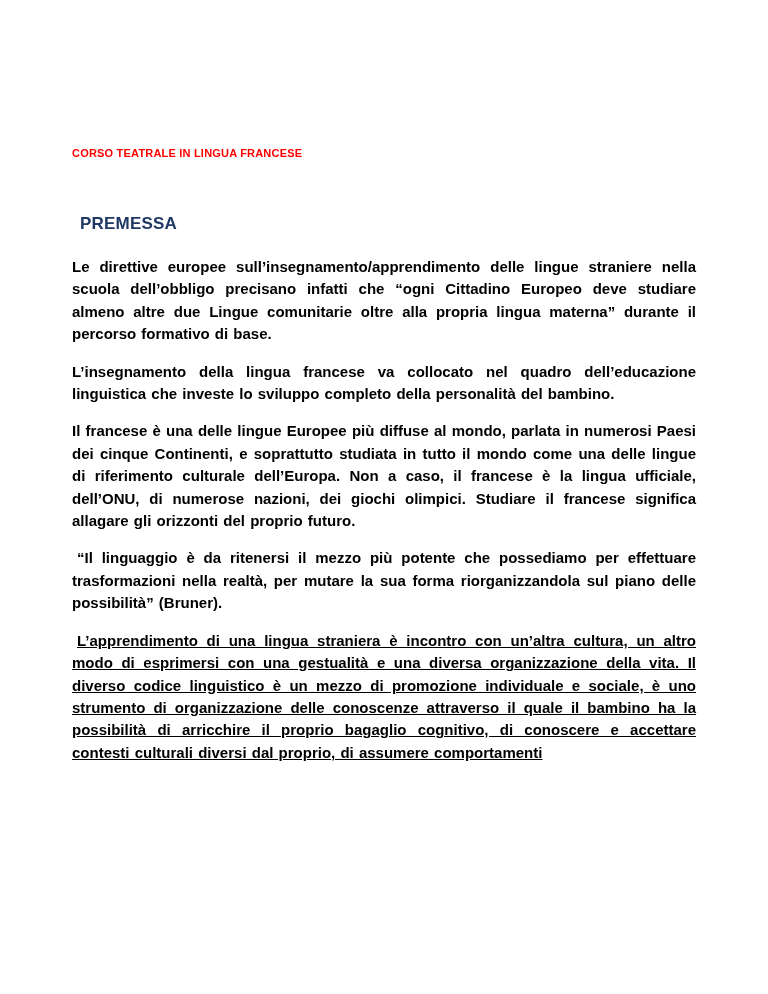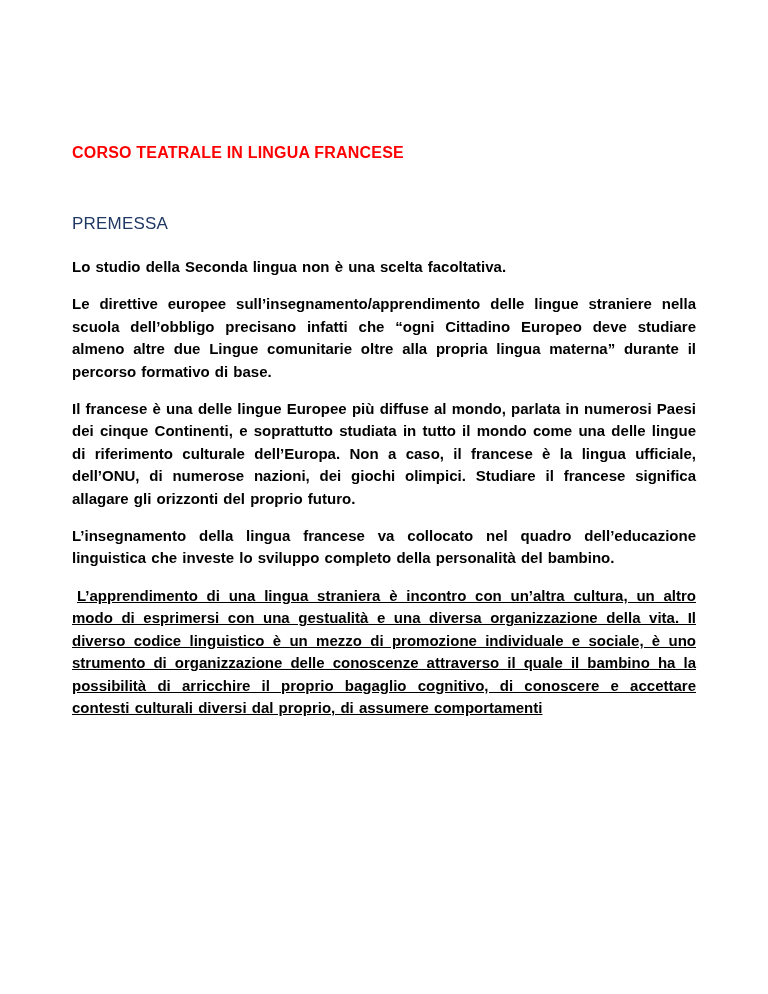--- a/index.html
+++ b/index.html
@@ -15,34 +15,34 @@
   }
   .page {
     box-sizing: border-box;
     width: 768px;
     height: 994px;
     padding: 141px 72px 0 72px;
     background: #ffffff;
   }
   .doc-title {
     margin: 0;
-    font-size: 16px;
+    font-size: 11px;
     line-height: 24px;
     font-weight: 700;
     color: #ff0000;
     letter-spacing: 0.2px;
   }
   .doc-title.second {
     margin-top: 19px;
   }
   .section-heading {
-    margin: 47px 0 0 0;
+    margin: 47px 0 0 8px;
     font-size: 17px;
     line-height: 24px;
-    font-weight: 400;
+    font-weight: 700;
     color: #1f3864;
     letter-spacing: 0.2px;
   }
   .body-text p {
     margin: 0 0 15px 0;
     font-size: 15px;
     line-height: 22.4px;
     font-weight: 700;
     color: #000000;
     text-align: justify;
@@ -63,20 +63,20 @@
 <body>
 
 <div class="page">
 
   <h1 class="doc-title">CORSO TEATRALE IN LINGUA FRANCESE</h1>
 
 
   <h2 class="section-heading">PREMESSA</h2>
 
   <div class="body-text">
-    <p>Lo studio della Seconda lingua non è una scelta facoltativa.</p>
     <p>Le direttive europee sull’insegnamento/apprendimento delle lingue straniere nella scuola dell’obbligo precisano infatti che “ogni Cittadino Europeo deve studiare almeno altre due Lingue comunitarie oltre alla propria lingua materna” durante il percorso formativo di base.</p>
+    <p>L’insegnamento della lingua francese va collocato nel quadro dell’educazione linguistica che investe lo sviluppo completo della personalità del bambino.</p>
     <p>Il francese è una delle lingue Europee più diffuse al mondo, parlata in numerosi Paesi dei cinque Continenti, e soprattutto studiata in tutto il mondo come una delle lingue di riferimento culturale dell’Europa. Non a caso, il francese è la lingua ufficiale, dell’ONU, di numerose nazioni, dei giochi olimpici. Studiare il francese significa allagare gli orizzonti del proprio futuro.</p>
-    <p>L’insegnamento della lingua francese va collocato nel quadro dell’educazione linguistica che investe lo sviluppo completo della personalità del bambino.</p>
+    <p class="sp">“Il linguaggio è da ritenersi il mezzo più potente che possediamo per effettuare trasformazioni nella realtà, per mutare la sua forma riorganizzandola sul piano delle possibilità” (Bruner).</p>
     <p class="sp">L’apprendimento di una lingua straniera è incontro con un’altra cultura, un altro modo di esprimersi con una gestualità e una diversa organizzazione della vita. Il diverso codice linguistico è un mezzo di promozione individuale e sociale, è uno strumento di organizzazione delle conoscenze attraverso il quale il bambino ha la possibilità di arricchire il proprio bagaglio cognitivo, di conoscere e accettare contesti culturali diversi dal proprio, di assumere comportamenti</p>
   </div>
 
 </div>
 
 </body></html>

